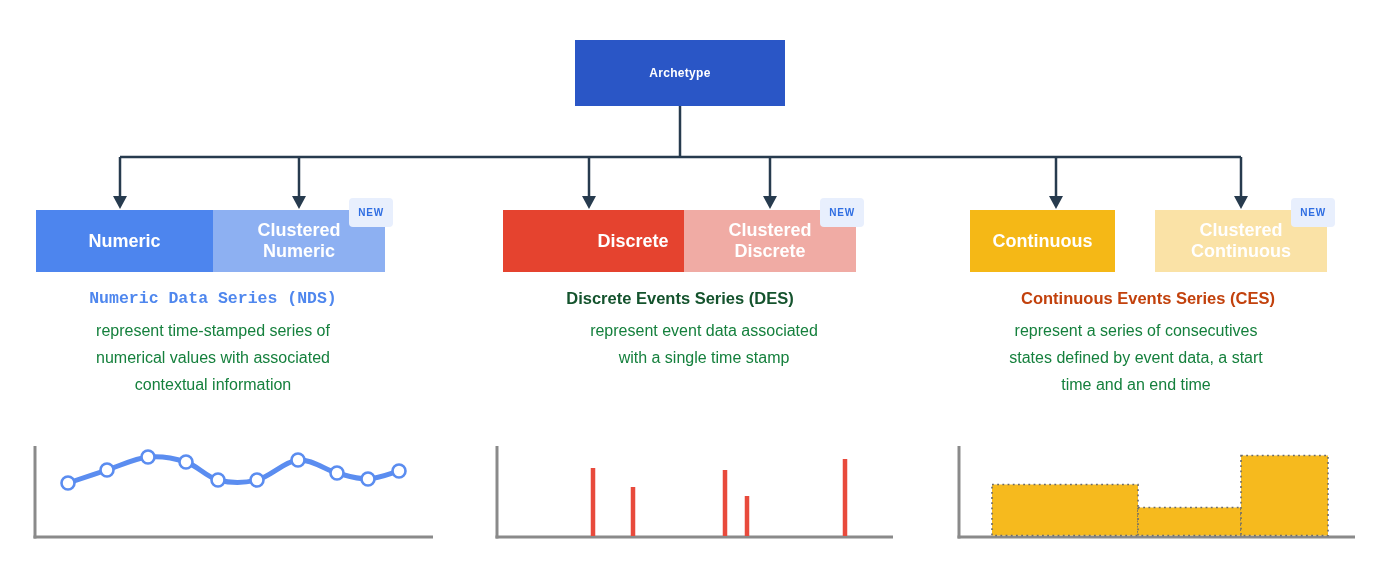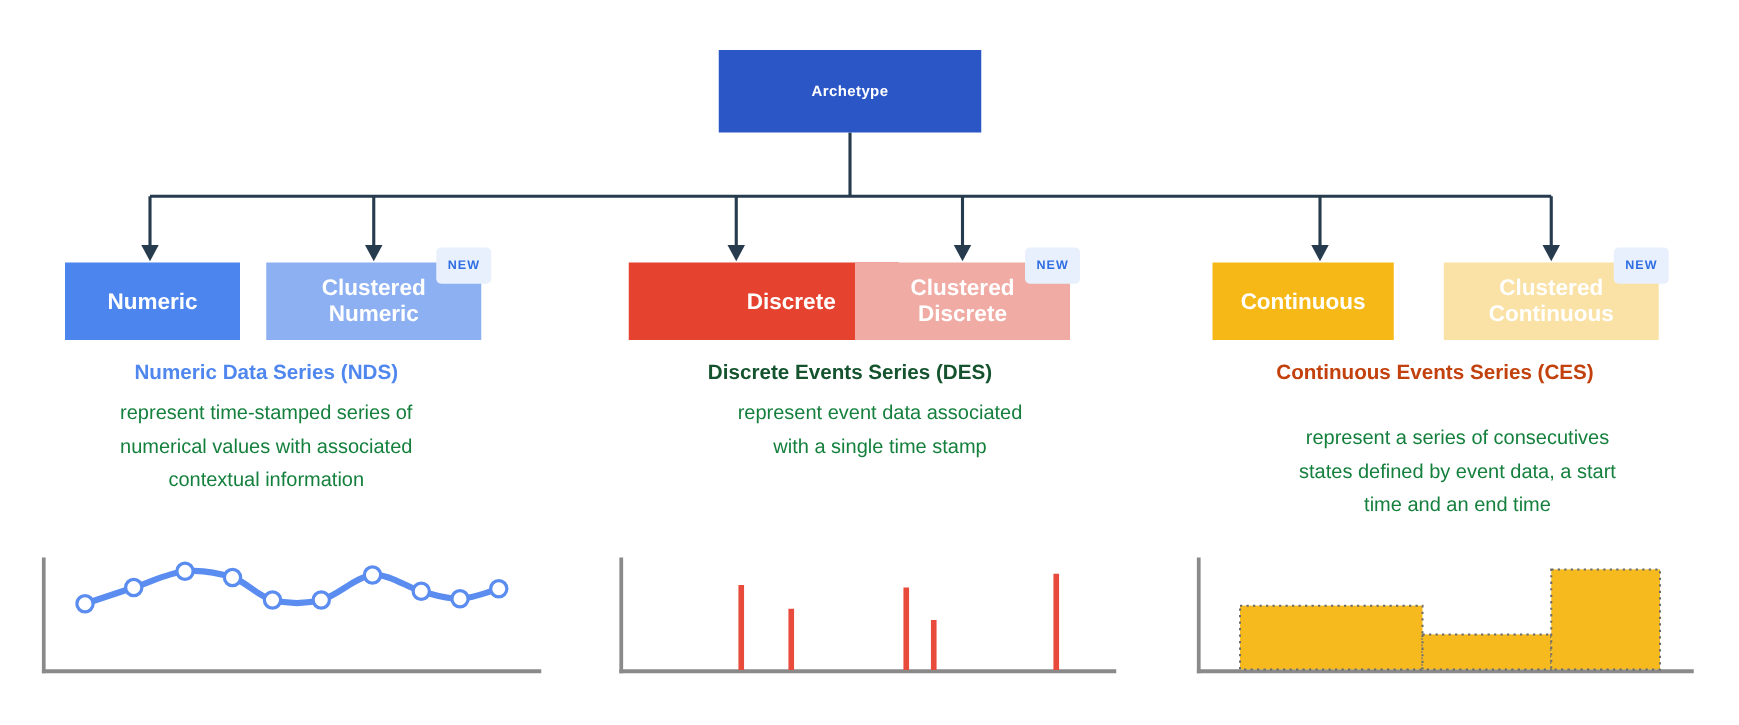--- a/index.html
+++ b/index.html
@@ -6,21 +6,21 @@
   #stage{
     position:relative;width:1391px;height:580px;background:#ffffff;overflow:hidden;
     font-family:"Liberation Sans",sans-serif;
   }
   .node{
     position:absolute;display:flex;align-items:center;justify-content:center;
     color:#ffffff;font-weight:700;font-size:18px;text-align:center;line-height:21px;
   }
   #root-node{left:575px;top:40px;width:210px;height:66px;font-size:12px;letter-spacing:.3px;}
   .box{top:210px;height:62px;}
-  #box-numeric{left:52px;width:140px;align-items:center;}
+  #box-numeric{left:36px;width:177px;align-items:center;}
   #box-clustered-numeric{left:213px;width:172px;}
   #box-discrete{left:503px;width:172px;padding-left:44px;}
   #box-clustered-discrete{left:684px;width:172px;}
   #box-continuous{left:970px;width:145px;}
   #box-clustered-continuous{left:1155px;width:172px;}
   .clustered-label{width:110px;}
   .new-badge{
     position:absolute;right:-8px;top:-12px;background:#e8effd;color:#2f6ee2;
     font-size:10px;font-weight:700;letter-spacing:.8px;padding:4px 9px;border-radius:4px;
   }
@@ -30,21 +30,21 @@
   }
   #heading-nds{left:3px;}
   #heading-des{left:470px;}
   #heading-ces{left:938px;}
   .col-desc{
     position:absolute;top:317px;width:420px;text-align:center;color:#15803d;
     font-size:16px;line-height:27px;white-space:pre-line;font-weight:400;
   }
   #desc-nds{left:3px;}
   #desc-des{left:494px;}
-  #desc-ces{left:956px;margin-top:20px;}
+  #desc-ces{left:926px;}
   .chart{position:absolute;top:436px;}
   #chart-nds{left:33px;}
   #chart-des{left:495px;}
   #chart-ces{left:955px;}
   #connectors{position:absolute;left:0;top:0;pointer-events:none;}
 </style>
 </head>
 <body>
 
 <div id="stage">
@@ -74,21 +74,21 @@
     <span>Archetype</span>
   </div>
 
   <div class="node box" id="box-numeric" style="background-color: rgb(77, 133, 238);">
     <span>Numeric</span>
   </div>
   <div class="node box" id="box-clustered-numeric" style="background-color: rgb(141, 176, 242);">
     <span class="clustered-label">Clustered Numeric</span>
     <span class="new-badge" style="background-color: rgb(232, 239, 253); color: rgb(47, 110, 226);">NEW</span>
   </div>
-  <div class="col-heading" id="heading-nds" style="color: rgb(79, 135, 238);">Numeric Data Series (NDS)</div>
+  <div class="col-heading" id="heading-nds" style="color: rgb(79, 135, 238); font-family: Liberation Mono, monospace;">Numeric Data Series (NDS)</div>
   <div class="col-desc" id="desc-nds">represent time-stamped series of
 numerical values with associated
 contextual information</div>
 
   <div class="node box" id="box-discrete" style="background-color: rgb(229, 67, 47);">
     <span>Discrete</span>
   </div>
   <div class="node box" id="box-clustered-discrete" style="background-color: rgb(240, 171, 164);">
     <span class="clustered-label">Clustered Discrete</span>
     <span class="new-badge" style="background-color: rgb(232, 239, 253); color: rgb(47, 110, 226);">NEW</span>

